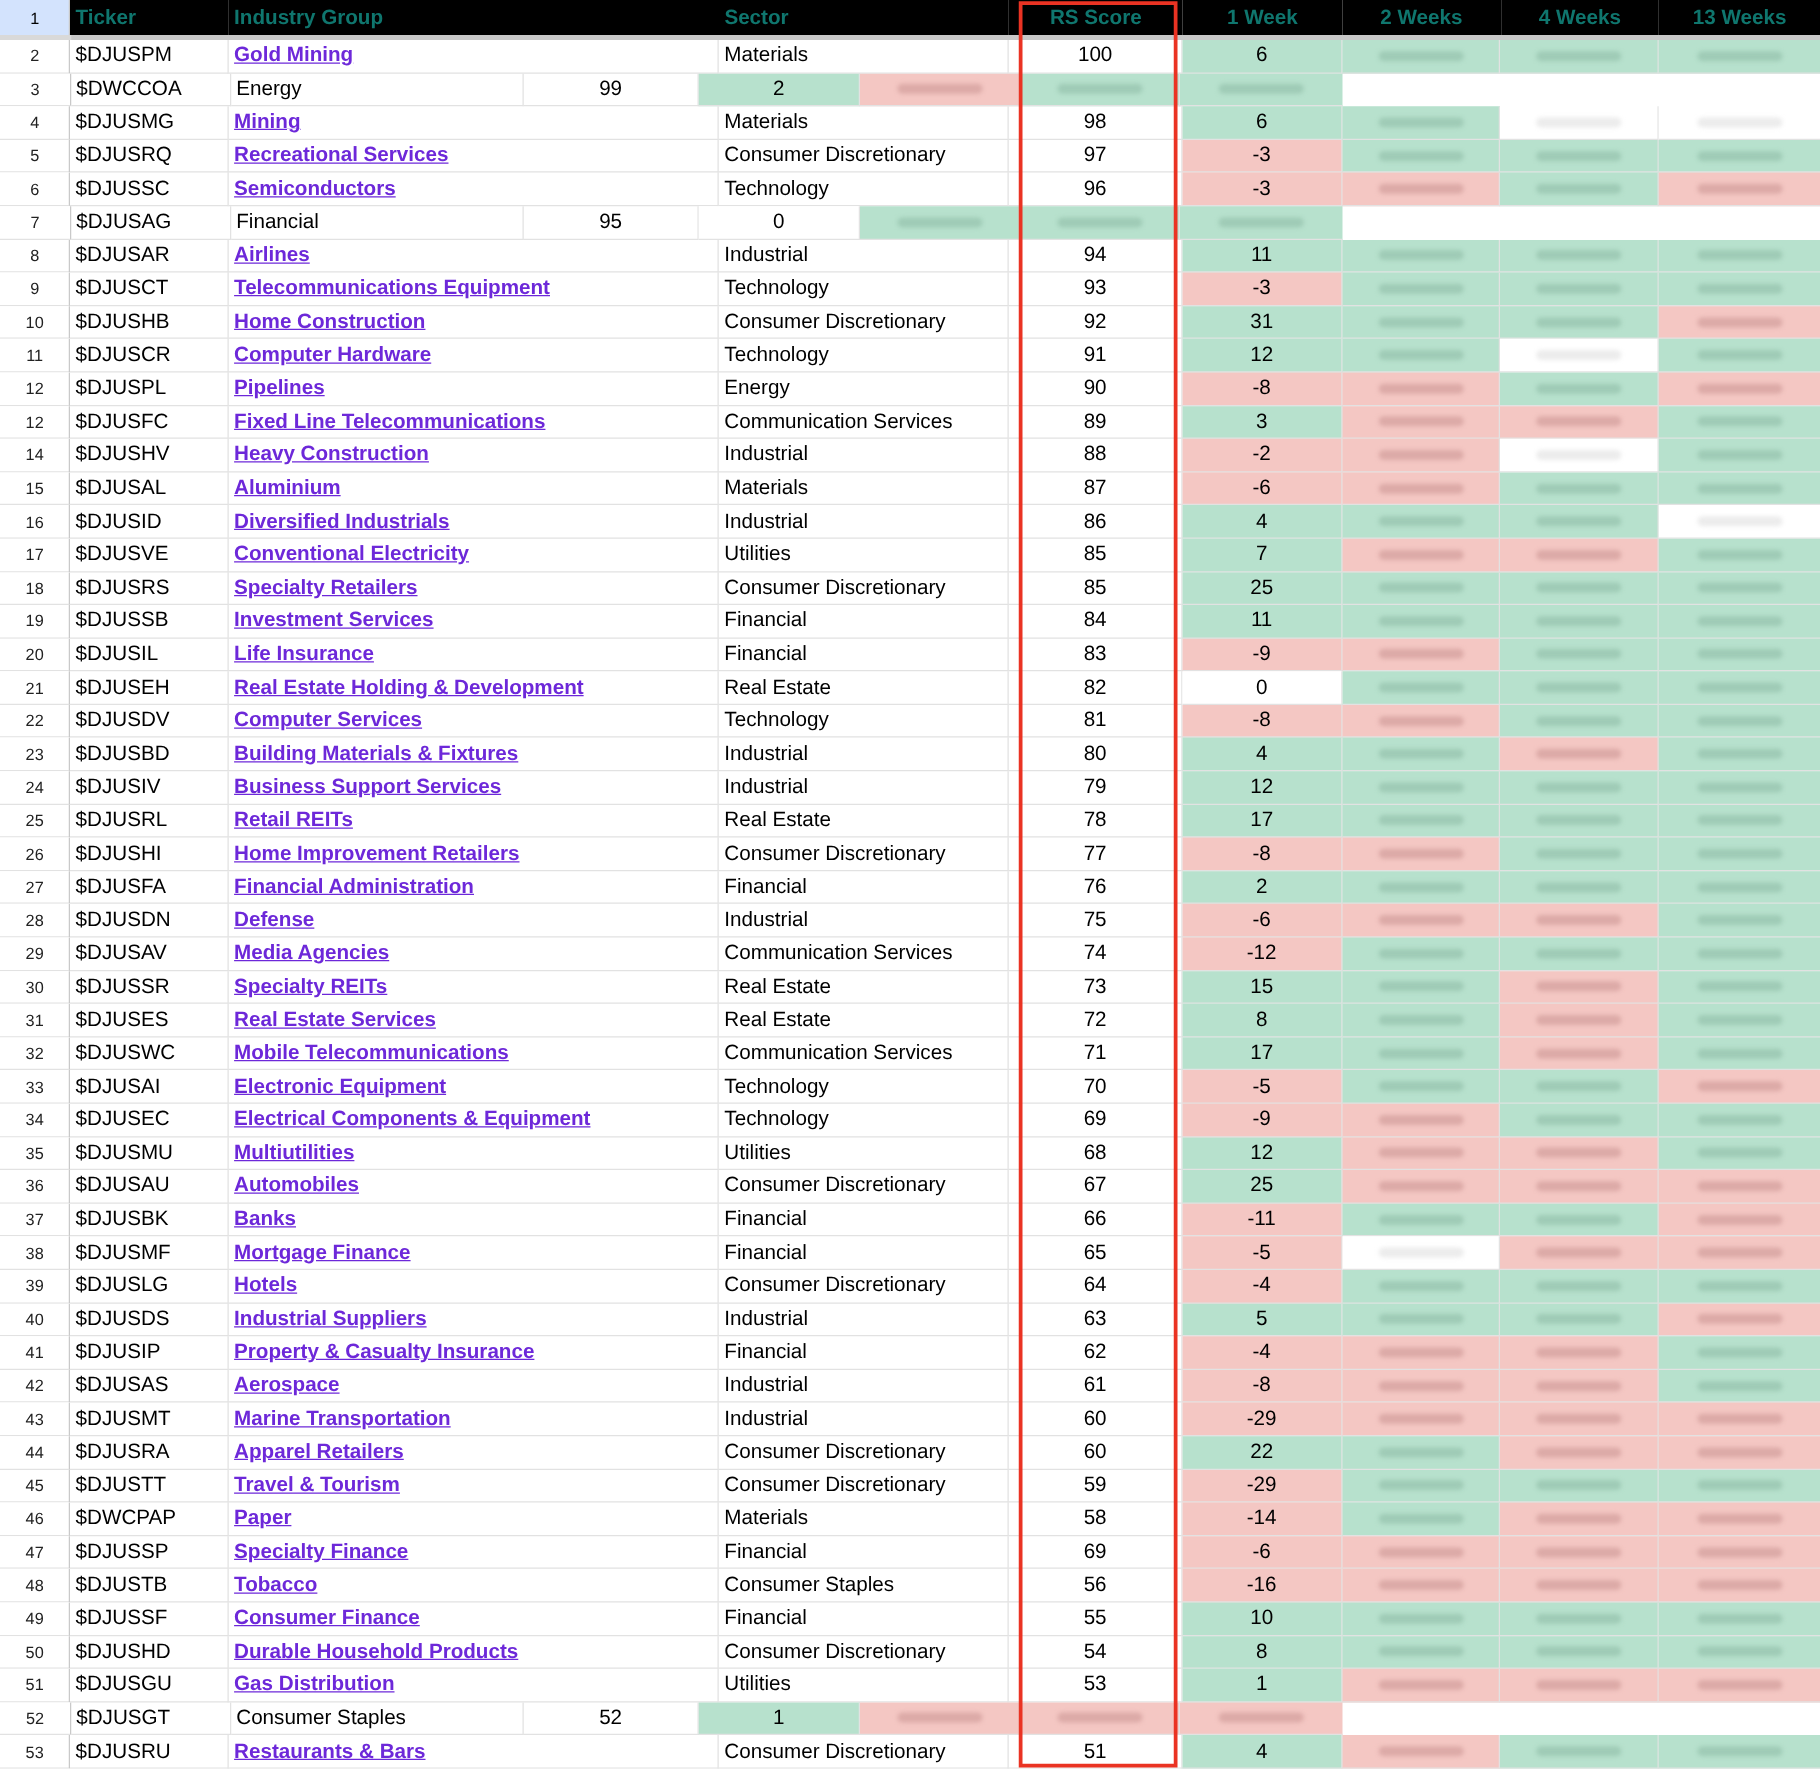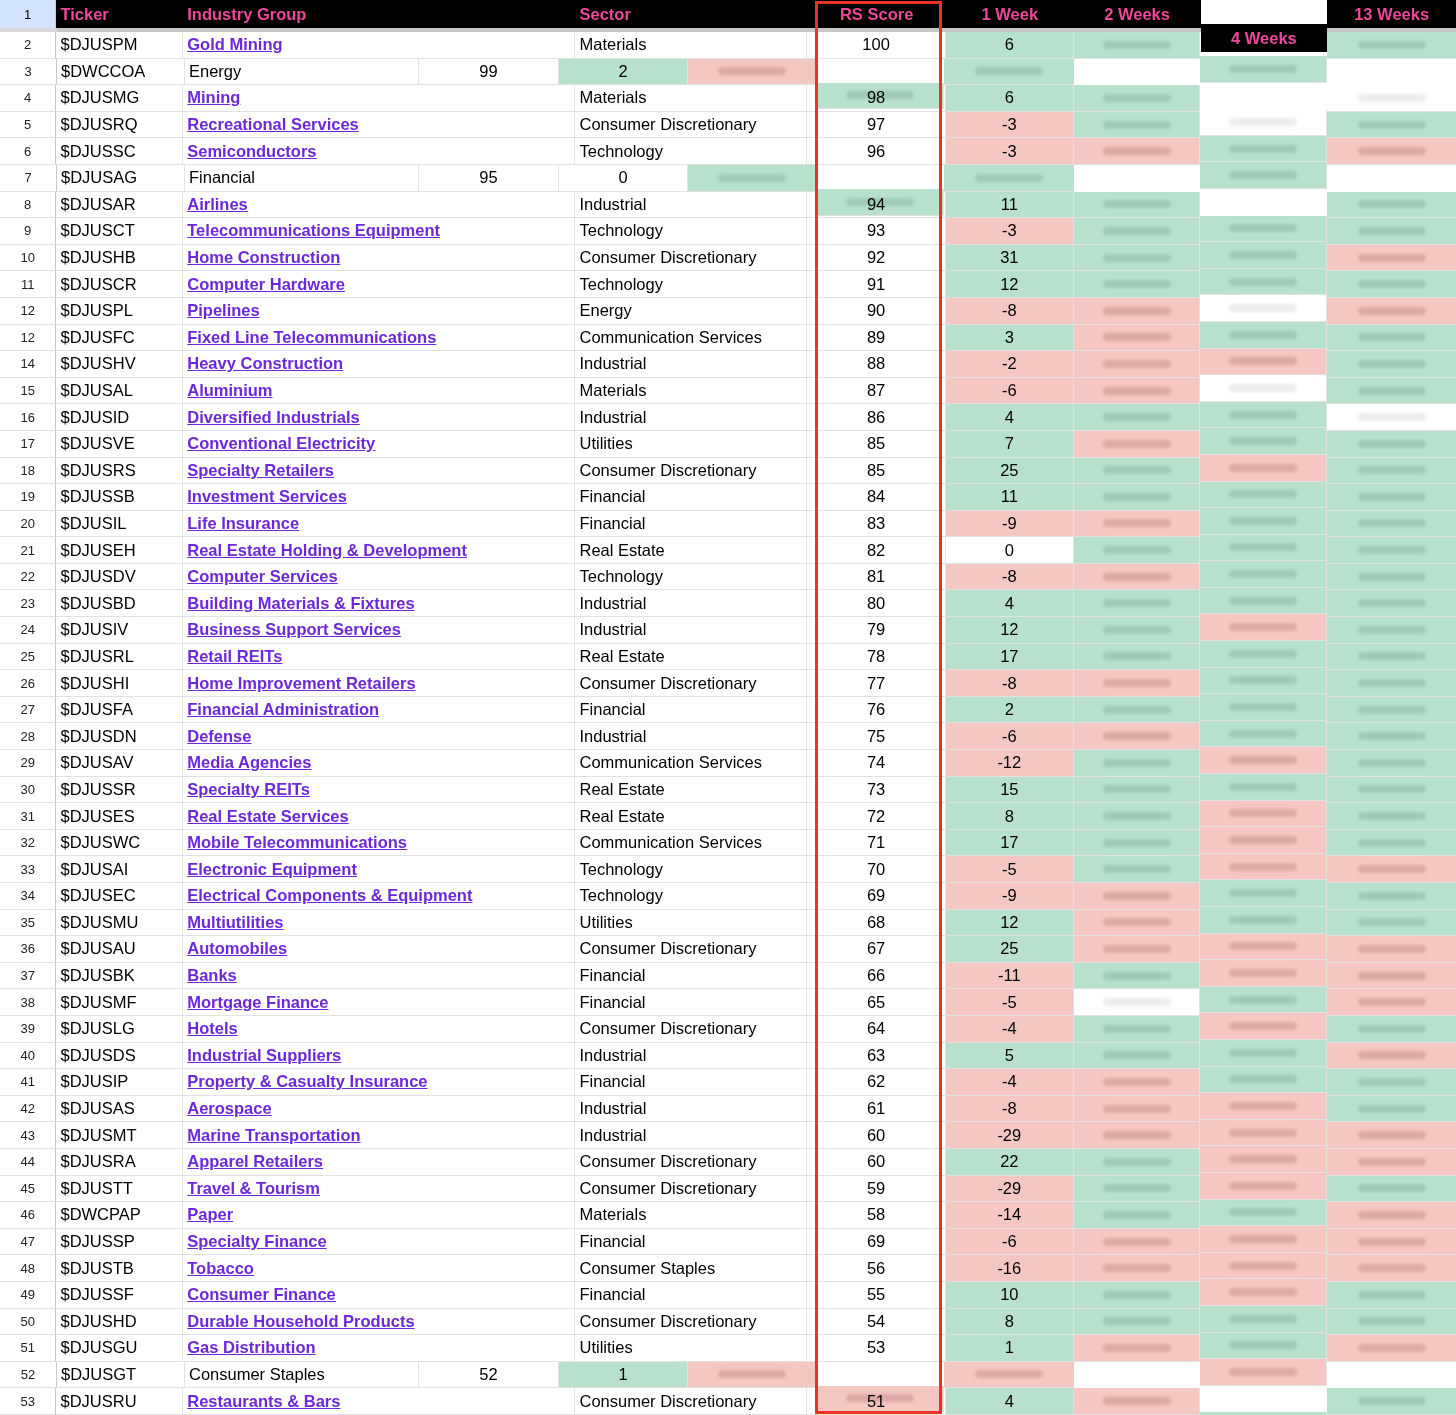--- a/index.html
+++ b/index.html
@@ -8,25 +8,25 @@
   .sheet { position: absolute; left: 0; top: 0; width: 1456px; }
   .row { display: flex; height: 26.6px; position: relative; }
   .cell { height: 100%; display: flex; align-items: center; white-space: nowrap; overflow: hidden; border-bottom: 1px solid #e2e2e2; border-right: 1px solid #e2e2e2; }
   .c-num { width: 57px; justify-content: center; font-size: 13px; color: #222; background: #fff; border-right: 1px solid #c9c9c9; }
   .c-ticker { width: 128px; padding-left: 4px; }
   .c-group { width: 396px; padding-left: 4px; }
   .c-sector { width: 234px; padding-left: 4px; }
   .c-rs { width: 140px; justify-content: center; }
   .c-wk { width: 129px; justify-content: center; }
   .c-wk2 { width: 128px; justify-content: center; }
-  .c-wk4 { width: 128px; justify-content: center; margin-top: 24px; }
+  .c-wk4 { width: 128px; justify-content: center; }
   .c-wk13 { width: 130px; justify-content: center; border-right: none; }
 
   .header { height: 28px; }
-  .header .cell { background: #000; color: #ec4899; font-weight: bold; border-bottom: none; border-right: none; }
+  .header .cell { background: #000; color: #0f766e; font-weight: bold; border-bottom: none; border-right: none; }
   .header .c-num { background: #d3e3fd; color: #000; font-weight: normal; font-size: 13px; border-right: 1px solid #c9c9c9; }
   .sep { height: 4px; background: #c8c8c8; display: flex; }
   .sep .s-num { width: 57px; background: #d9d9d9; }
 
   .link { color: #6d28d9; text-decoration: underline; font-weight: bold; cursor: pointer; }
 
   .bg-g { background: #b7e1cd; }
   .bg-r { background: #f4c7c3; }
   .bg-w { background: #ffffff; }
   .blur-bar { width: 68px; height: 8px; border-radius: 4px; filter: blur(1.5px); }

